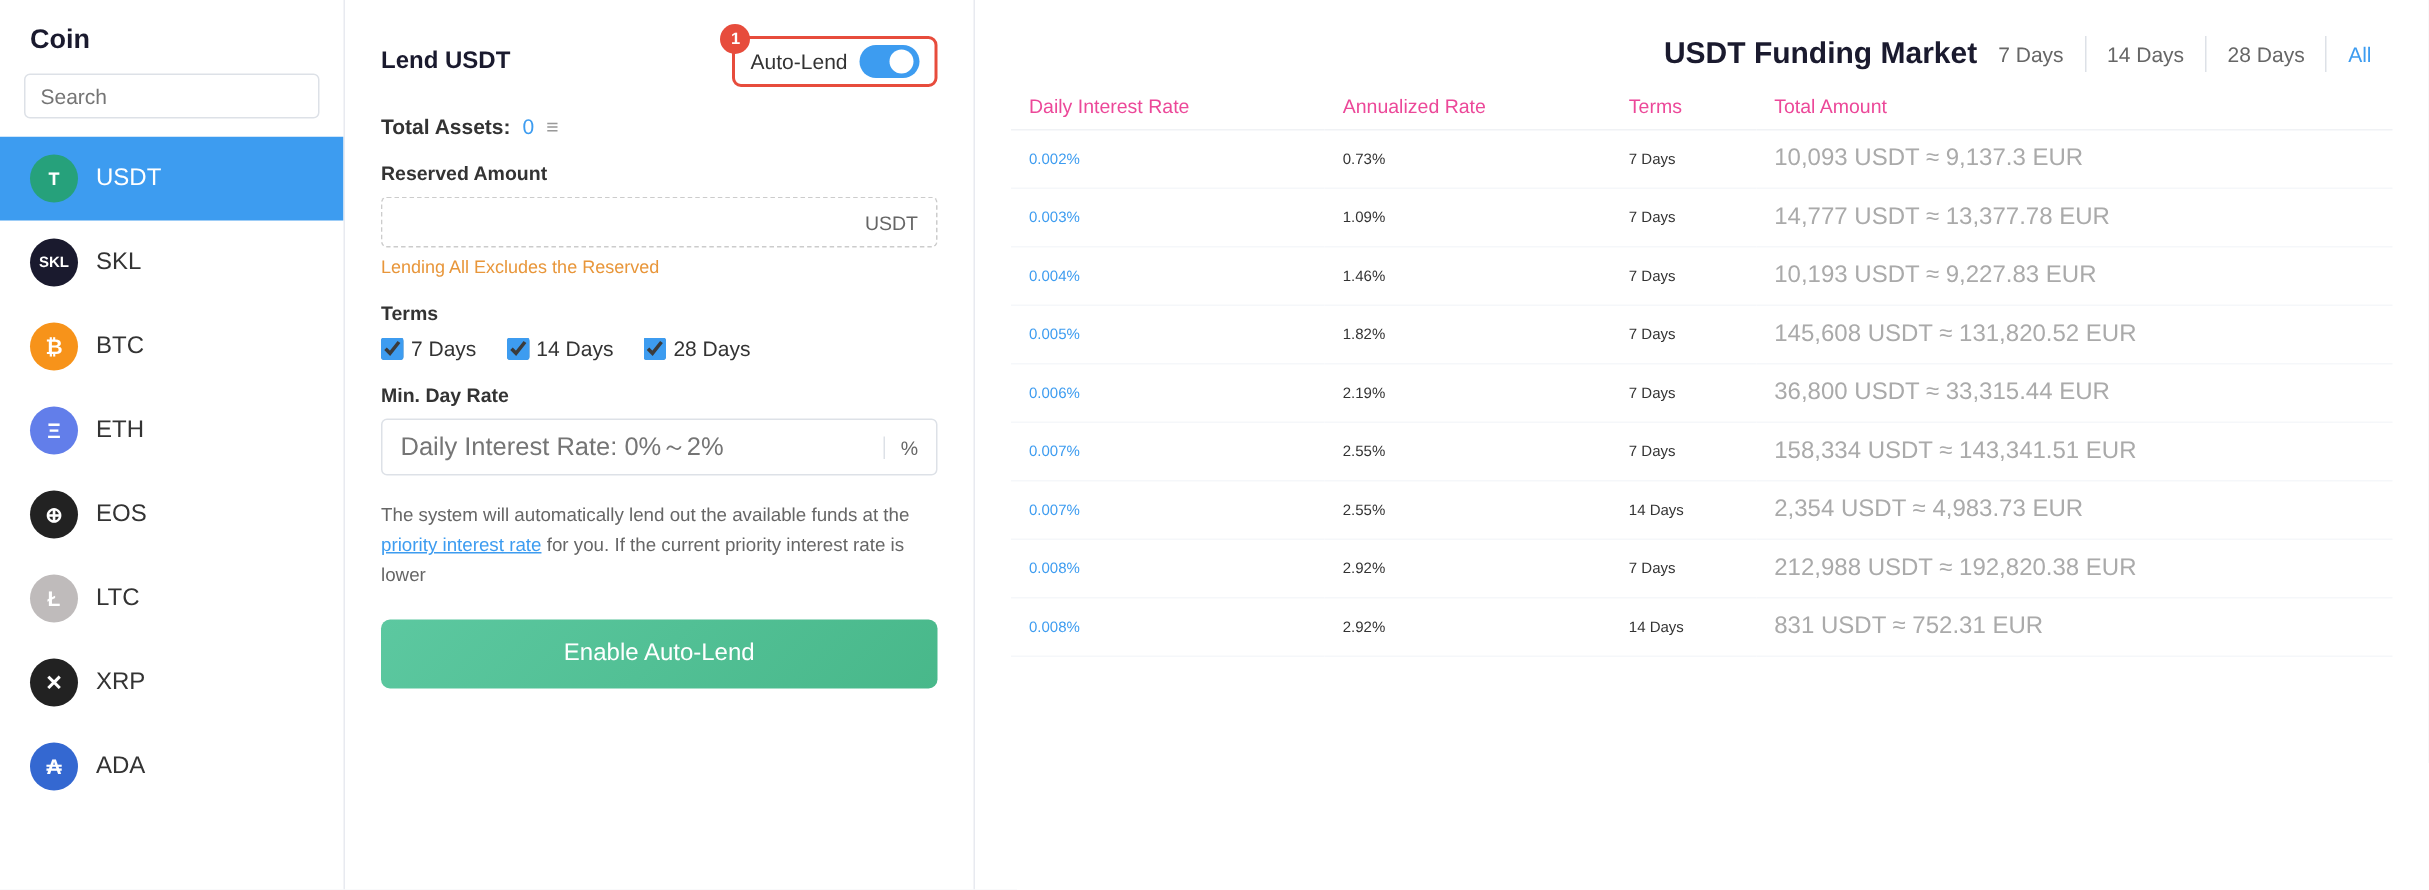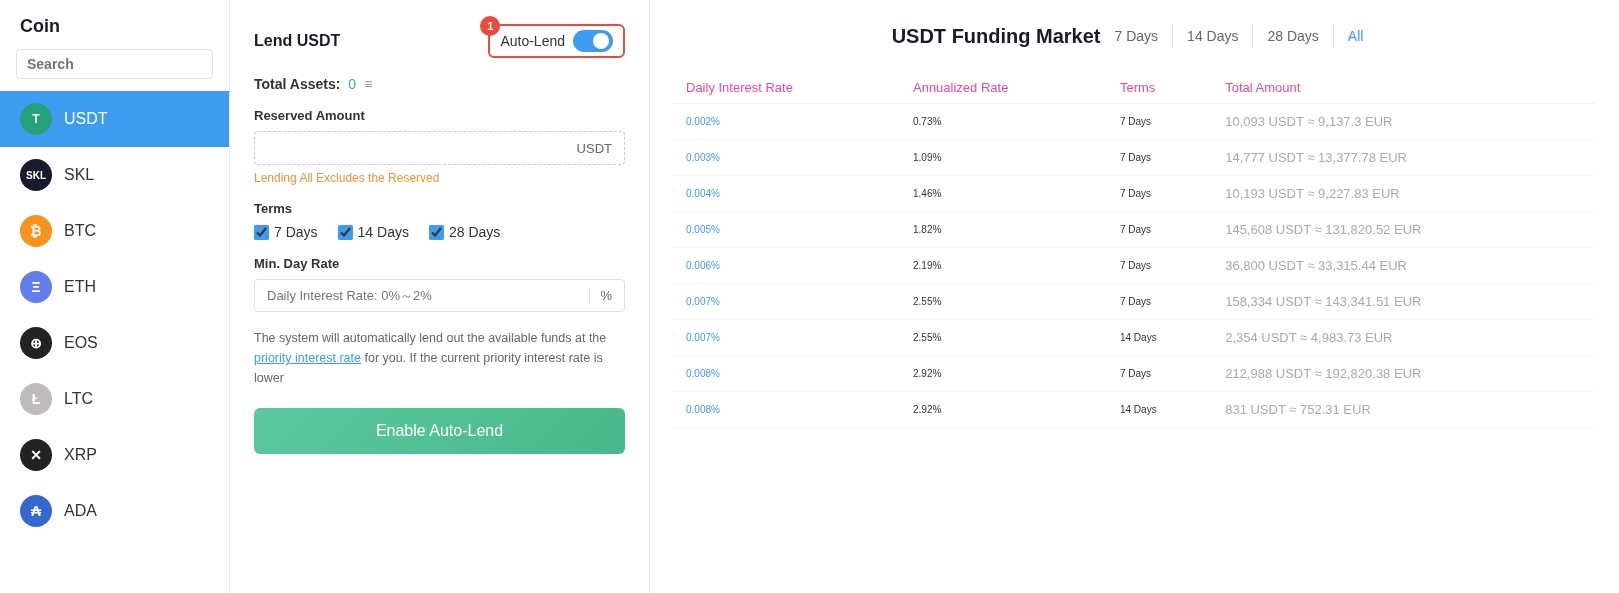--- a/index.html
+++ b/index.html
@@ -37,21 +37,20 @@
       align-items: center;
       padding: 6px 10px;
       background: #fff;
     }
     .search-input-wrapper input {
       border: none;
       outline: none;
       font-size: 14px;
       color: #0f766e;
       width: 100%;
-      font-weight: bold;
     }
     .coin-list {
       overflow-y: auto;
       flex: 1;
     }
     .coin-item {
       display: flex;
       align-items: center;
       padding: 12px 20px;
       cursor: pointer;
@@ -235,21 +234,21 @@
       border: 1px solid #dde1e7;
       border-radius: 4px;
       display: flex;
       align-items: center;
       padding: 8px 12px;
     }
     .rate-input {
       flex: 1;
       border: none;
       outline: none;
-      font-size: 13px;
+      font-size: 17px;
       color: #1d4ed8;
     }
     .rate-unit {
       font-size: 13px;
       color: #666;
       border-left: 1px solid #dde1e7;
       padding-left: 10px;
     }
 
     .info-text {
@@ -278,22 +277,22 @@
     
     .right-panel {
       flex: 1;
       background: #fff;
       padding: 24px;
       overflow-y: auto;
     }
     .market-header {
       display: flex;
       align-items: center;
-      justify-content: center;
-      margin-bottom: 24px;
+      justify-content: flex-end;
+      margin-bottom: 7px;
     }
     .market-title {
       font-size: 20px;
       font-weight: 600;
       color: #1a1a2e;
     }
     .filter-tabs {
       display: flex;
       align-items: center;
       gap: 0;
@@ -319,21 +318,21 @@
     }
     .market-table td {
       font-size: 10px;
       padding: 10px 12px;
       border-bottom: 1px solid #f5f7fa;
       color: #333;
     }
     .market-table td.rate { color: #3d9cf0; }
     .market-table td.total {
       color: #aaa;
-      font-size: 13px;
+      font-size: 16px;
     }
   </style>
 </head>
 <body>
 
 <div class="sidebar">
   <div class="sidebar-title">Coin</div>
   <div class="search-container">
     <div class="search-input-wrapper">
       <input class="search-input" type="text" placeholder="Search" style="">

